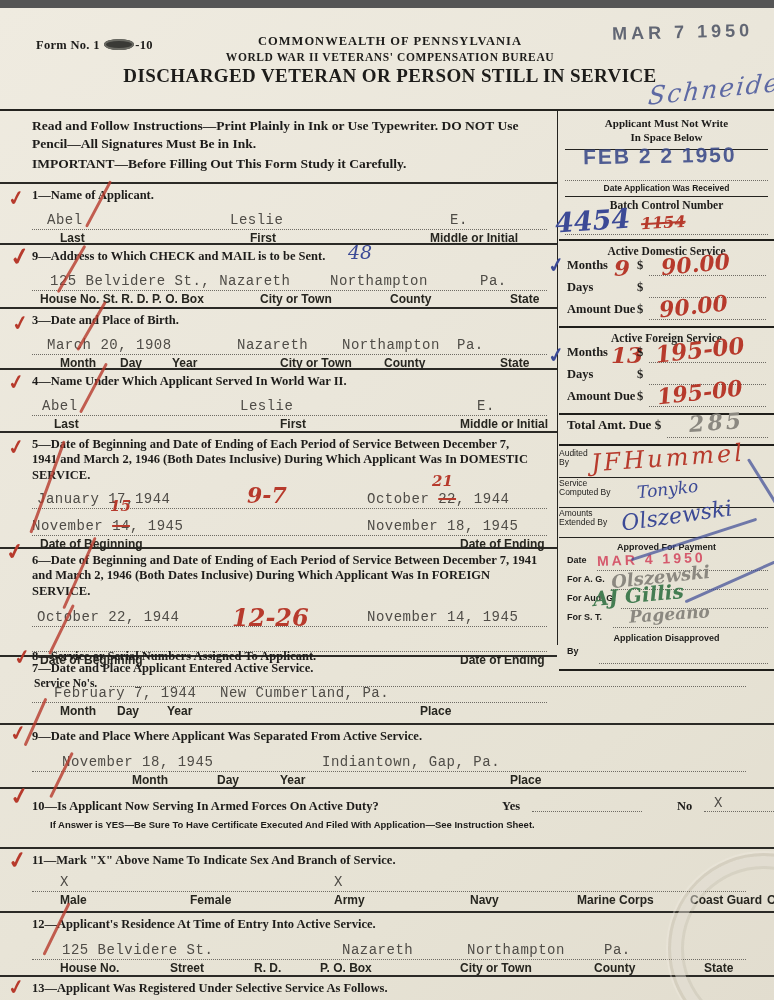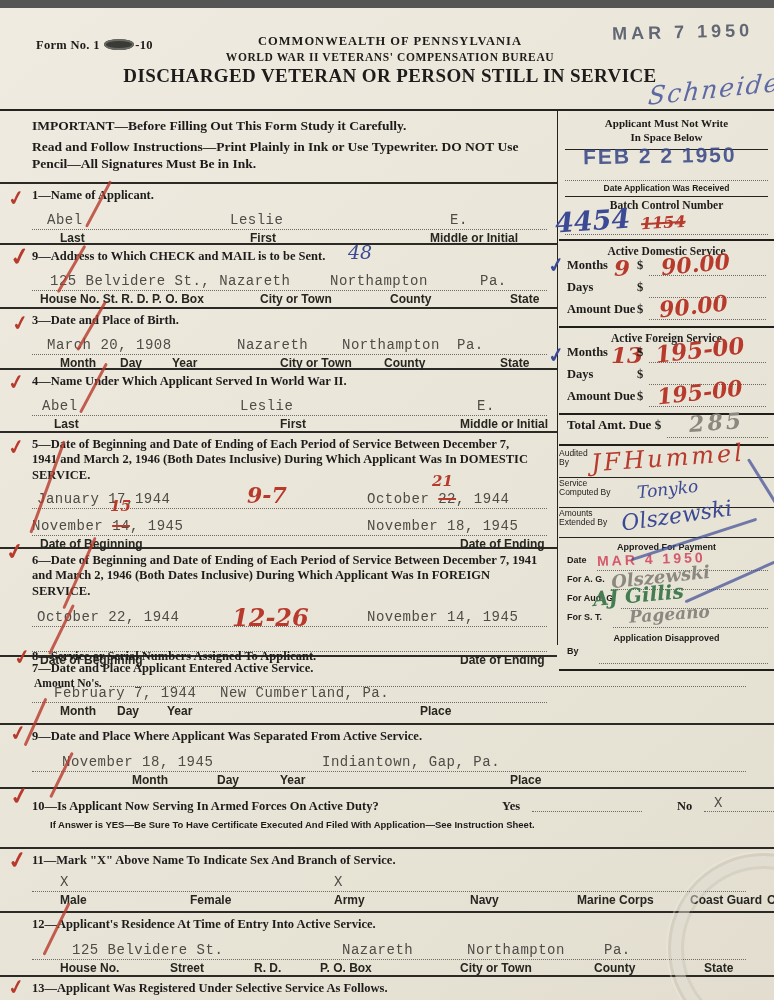--- a/index.html
+++ b/index.html
@@ -94,22 +94,22 @@
       <div>DISCHARGED VETERAN OR PERSON STILL IN SERVICE</div>
     </div>
     <div class="stamp stamp-mar7">MAR  7 1950</div>
     <div class="sig sig-examiner">Schneider</div>
     <div class="hdr-rule"></div>
   </div>
 
   <div class="main-left">
 
     <div class="notice">
+      <p>Read and Follow Instructions—Print Plainly in Ink or Use Typewriter.  DO NOT Use Pencil—All Signatures Must Be in Ink.</p>
       <p>IMPORTANT—Before Filling Out This Form Study it Carefully.</p>
-      <p>Read and Follow Instructions—Print Plainly in Ink or Use Typewriter.  DO NOT Use Pencil—All Signatures Must Be in Ink.</p>
     </div>
 
     <div class="sec" style="height:53px;">
       <span class="chk" style="left:8px;top:2px;">✓</span>
       <div class="sec-h">1—Name of Applicant.</div>
       <div class="erow">
         <span class="typed" style="left:15px;">Abel</span>
         <span class="typed" style="left:198px;">Leslie</span>
         <span class="typed" style="left:418px;">E.</span>
       </div>
@@ -335,21 +335,21 @@
     </div>
     <div class="sb-heavy"></div>
   </div>
 
   <div class="bottom">
 
     <div class="sec" style="height:72px;padding-right:28px;">
       <span class="chk" style="left:14px;top:0px;">✓</span>
       <div class="sec-h">8—Service or Serial Numbers Assigned To Applicant.</div>
       <div style="position:relative;height:26px;">
-        <span style="position:absolute;left:2px;bottom:2px;font-size:11.5px;font-weight:bold;">Amount No's.</span>
+        <span style="position:absolute;left:2px;bottom:2px;font-size:11.5px;font-weight:bold;">Service No's.</span>
         <span style="position:absolute;left:78px;right:0;bottom:4px;border-bottom:1.5px dotted #6e6b64;"></span>
         <span class="typed" style="position:absolute;left:95px;bottom:5px;"></span>
       </div>
     </div>
 
     <div class="sec" style="height:56px;padding-right:28px;">
       <span class="chk" style="left:10px;top:-4px;">✓</span>
       <div class="sec-h">9—Date and Place Where Applicant Was Separated From Active Service.</div>
       <div class="erow">
         <span class="typed" style="left:30px;">November 18, 1945</span>
@@ -390,21 +390,21 @@
         <span class="lbl" style="left:438px;">Navy</span>
         <span class="lbl" style="left:545px;">Marine Corps</span>
         <span class="lbl" style="left:658px;">Coast Guard</span>
         <span class="lbl" style="left:735px;">Other—Describe</span>
       </div>
     </div>
 
     <div class="sec" style="height:56px;padding-right:28px;">
       <div class="sec-h">12—Applicant's Residence At Time of Entry Into Active Service.</div>
       <div class="erow">
-        <span class="typed" style="left:40px;text-align:center;">125 Belvidere St.</span>
+        <span class="typed" style="left:30px;text-align:center;">125 Belvidere St.</span>
         <span class="typed" style="left:310px;">Nazareth</span>
         <span class="typed" style="left:435px;">Northampton</span>
         <span class="typed" style="left:572px;">Pa.</span>
       </div>
       <div class="lrow">
         <span class="lbl" style="left:28px;">House No.</span>
         <span class="lbl" style="left:138px;">Street</span>
         <span class="lbl" style="left:222px;">R. D.</span>
         <span class="lbl" style="left:288px;">P. O. Box</span>
         <span class="lbl" style="left:428px;">City or Town</span>

